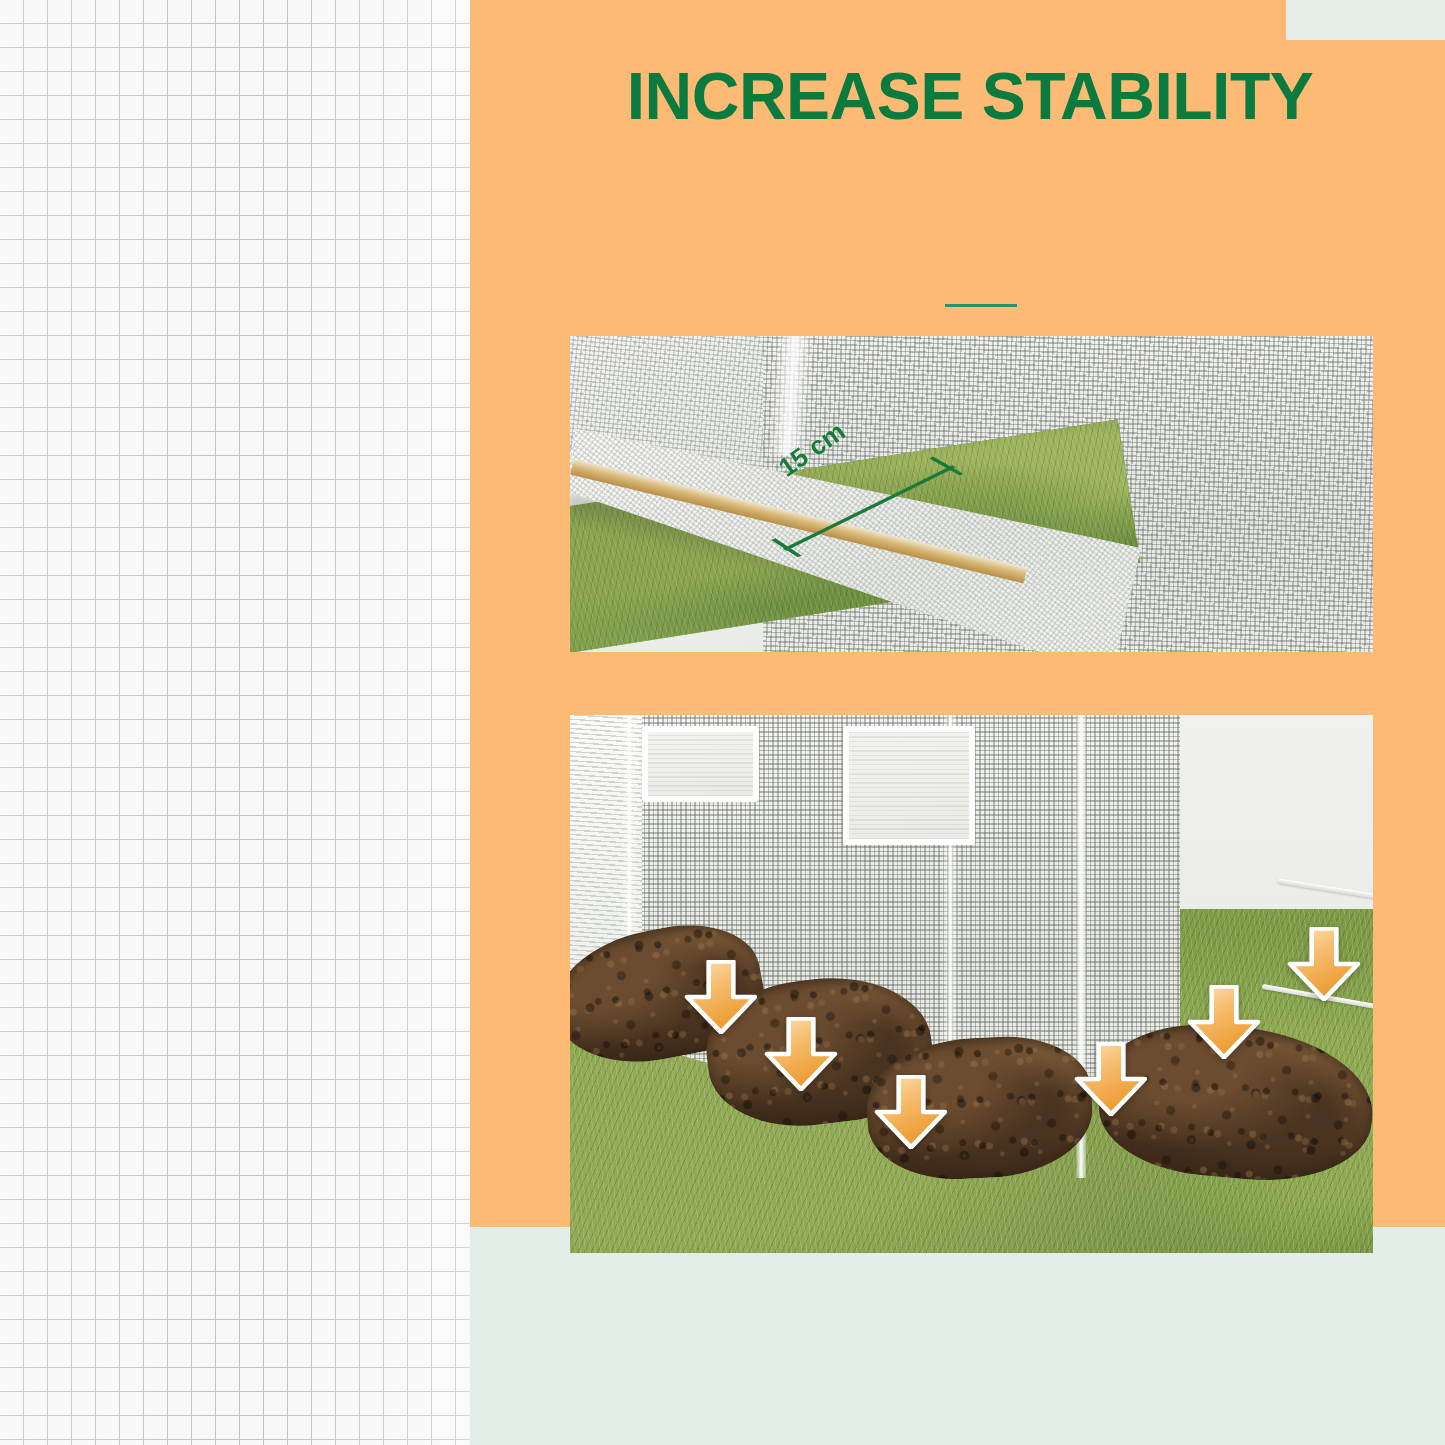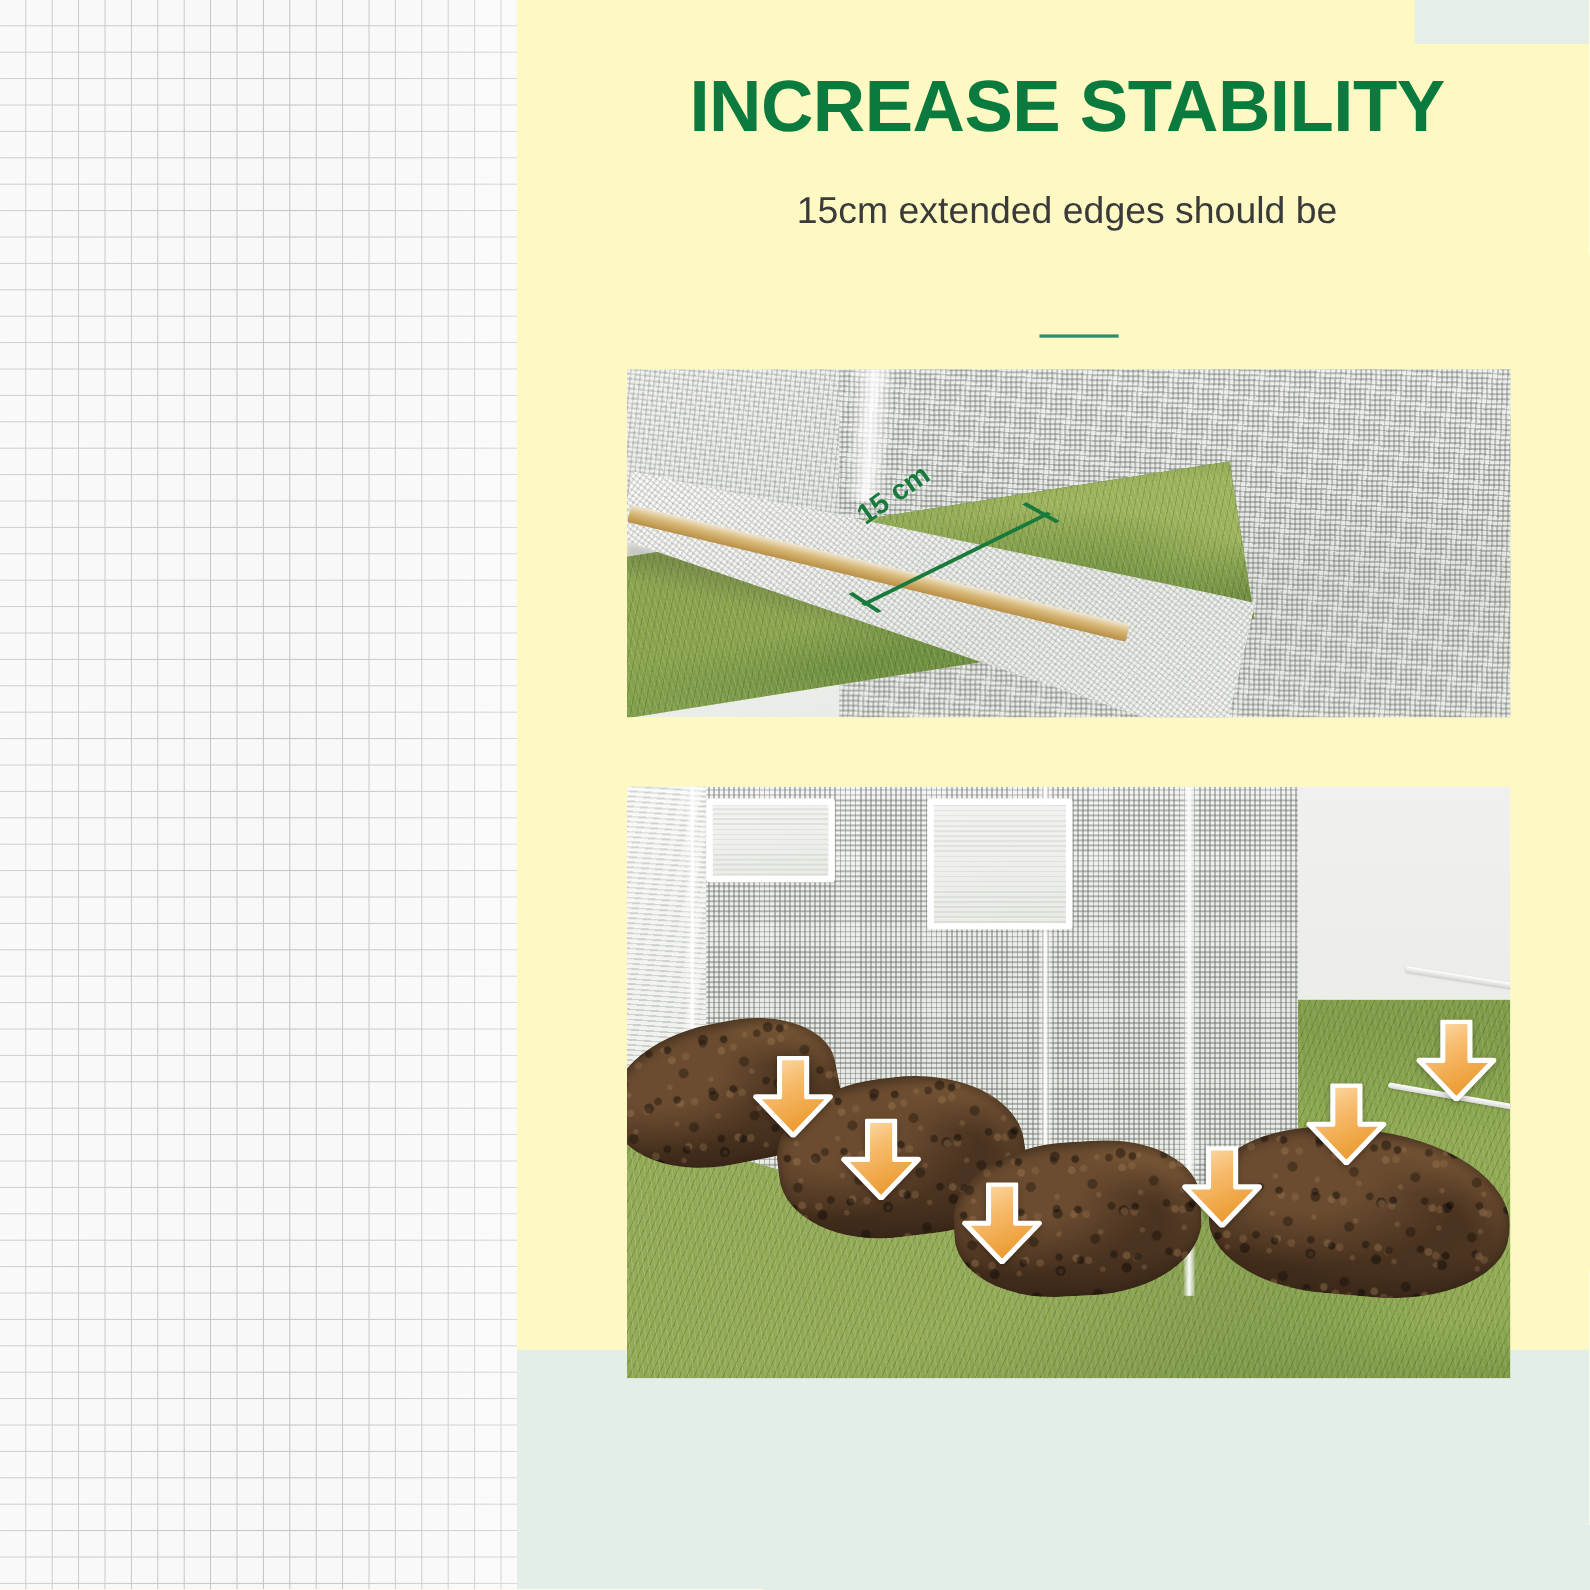--- a/index.html
+++ b/index.html
@@ -5,21 +5,21 @@
   html, body {
     margin: 0;
     padding: 0;
     background: #ffffff;
   }
   #page {
     position: relative;
     width: 1445px;
     height: 1445px;
     overflow: hidden;
-    background: #fef9c3;
+    background: #fdba74;
     font-family: "Liberation Sans", sans-serif;
   }
 
   
   #grid-panel {
     position: absolute;
     left: 0;
     top: 0;
     width: 470px;
     height: 1445px;
@@ -321,21 +321,20 @@
 <div id="page">
 
   <div id="grid-panel"></div>
   <div id="grid-fade"></div>
 
   <div id="accent-top-right"></div>
   <div id="accent-bottom-right"></div>
 
   <div id="title">INCREASE STABILITY</div>
   <div id="subtitle">
-    <div>15cm extended edges should be</div>
   </div>
   <div id="divider"></div>
 
   <div class="photo" id="photo-top">
     <div class="p1-sky"></div>
     <div class="p1-fabric-main"></div>
     <div class="p1-fabric-panelR"></div>
     <div class="p1-ridge"></div>
     <div class="p1-grass"></div>
     <div class="p1-shadow"></div>

